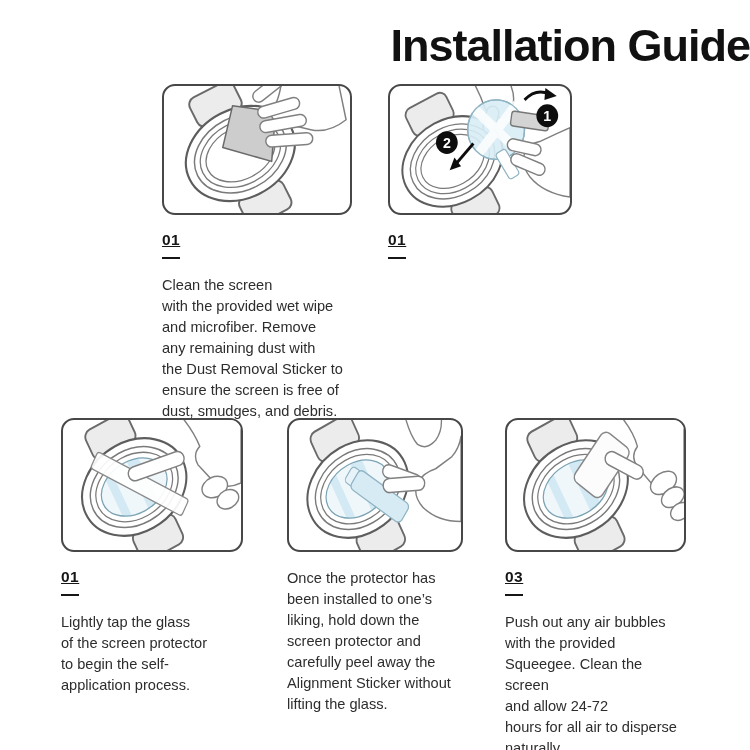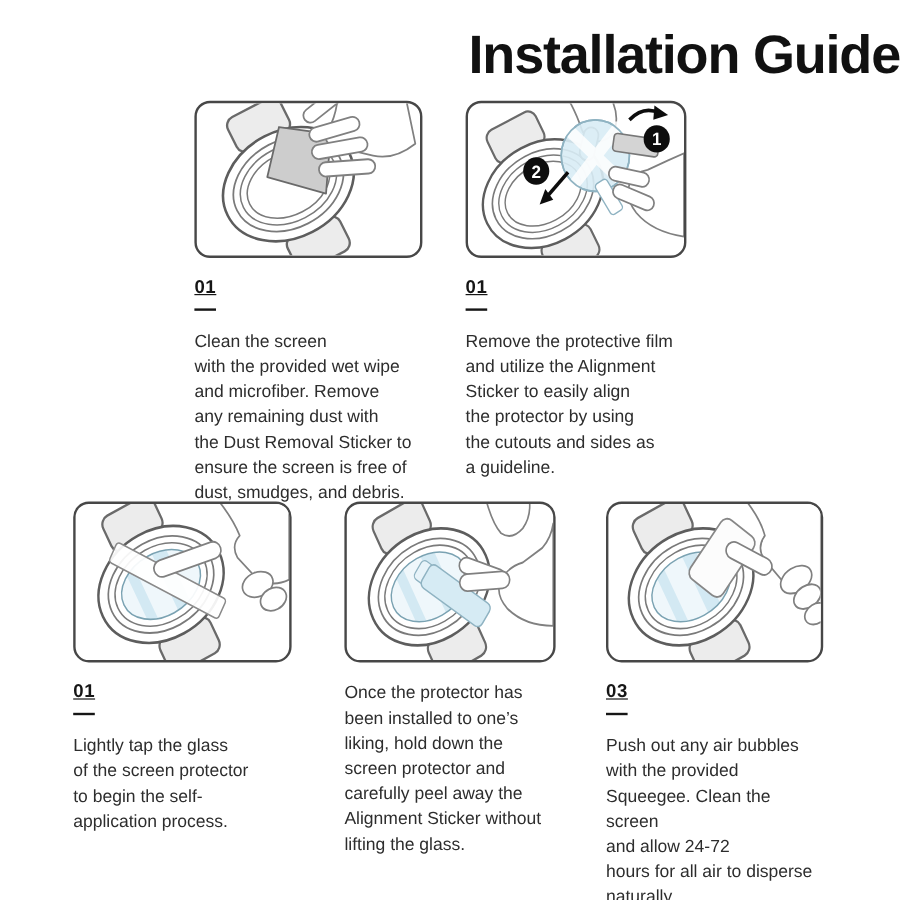--- a/index.html
+++ b/index.html
@@ -119,26 +119,20 @@
         <polygon points="164,2 176,10 163,14" fill="#0d0d0d"></polygon>
         <circle cx="166" cy="30" r="11.5" fill="#0d0d0d"></circle>
         <text x="166" y="35.5" text-anchor="middle" class="badge-label">1</text>
         <line x1="88" y1="58" x2="70" y2="78" stroke="#0d0d0d" stroke-width="3"></line>
         <polygon points="75,81 63,85 68,72" fill="#0d0d0d"></polygon>
         <circle cx="60" cy="57" r="11.5" fill="#0d0d0d"></circle>
         <text x="60" y="62.5" text-anchor="middle" class="badge-label">2</text>
       </svg>
     </div>
     <div><span class="step-num">01</span></div>
-    <div class="step-text">Remove the protective film
-and utilize the Alignment
-Sticker to easily align
-the protector by using
-the cutouts and sides as
-a guideline.</div>
   </div>
 
   <div class="step row2 c3">
     <div class="illus">
       <svg viewBox="0 0 190 128" preserveAspectRatio="none">
         <use href="#watch-protected" transform="translate(76,66)"></use>
         <g transform="translate(80,62) rotate(26)">
           <rect x="-52" y="-9" width="108" height="18" rx="3" fill="#ffffff" fill-opacity="0.92" stroke="#8a8a8a" stroke-width="1.3"></rect>
         </g>
         <g class="hand">

